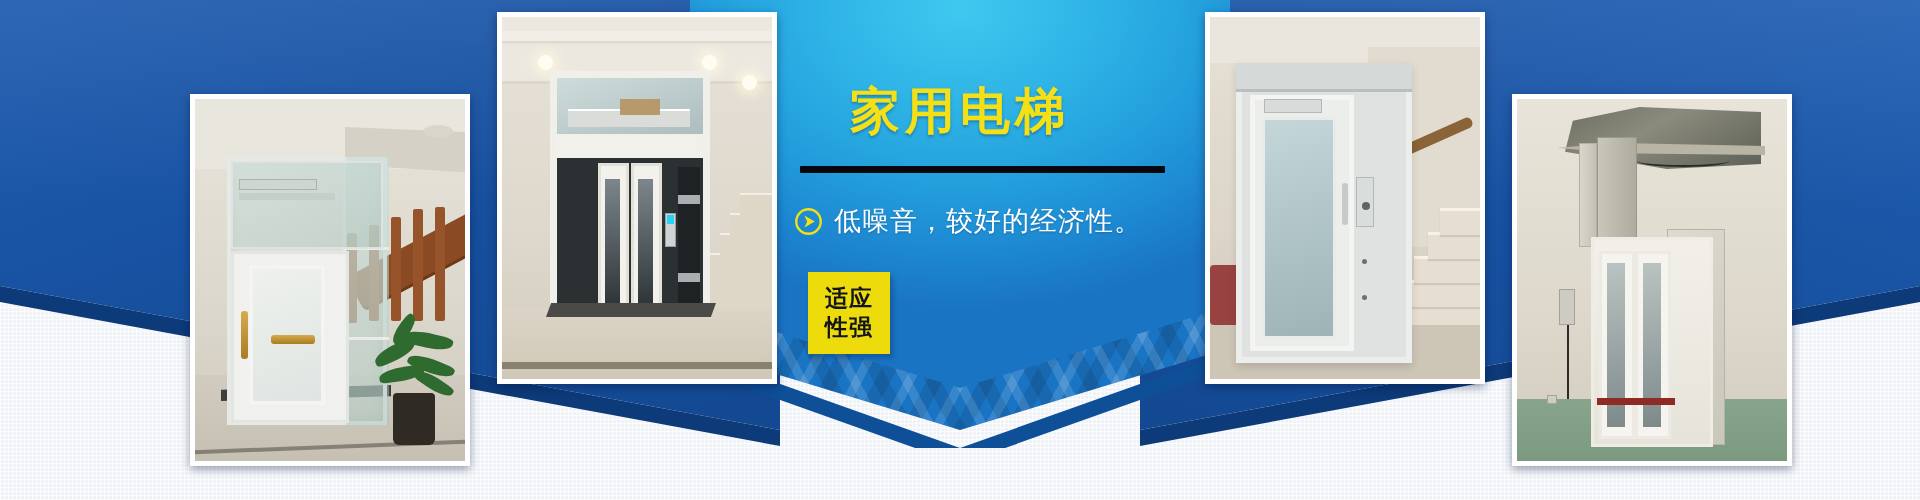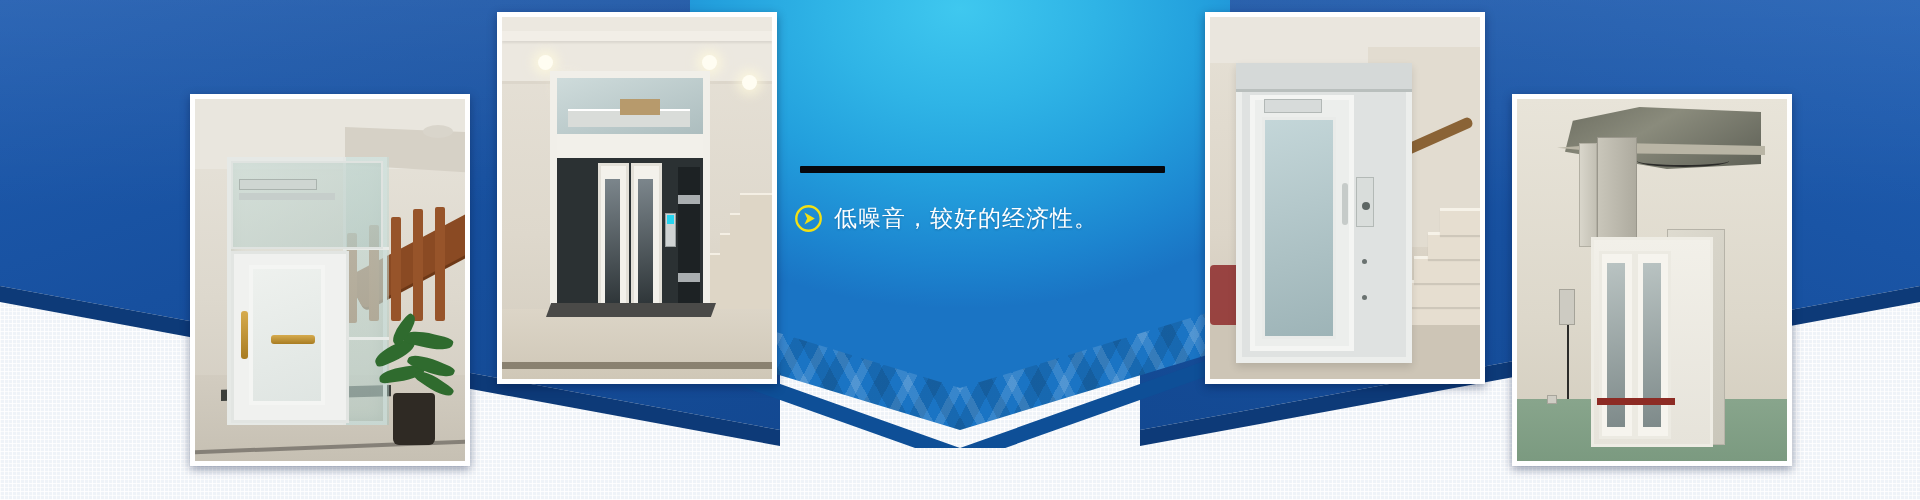--- a/index.html
+++ b/index.html
@@ -87,21 +87,21 @@
   .rule{
     position:absolute;left:110px;width:365px;top:166px;height:7px;
     background:#06080d;border-radius:1px;
   }
   .subline{
     position:absolute;left:104px;top:203px;
     display:flex;align-items:center;gap:11px;
   }
   .arrow-icon{width:29px;height:29px;flex:0 0 29px;display:block;}
   .subtitle{
-    color:#ffffff;font-size:23px;letter-spacing:1px;white-space:nowrap;
+    color:#ffffff;font-size:27px;letter-spacing:1px;white-space:nowrap;
     text-shadow:0 1px 2px rgba(0,40,80,.30);
     font-family:Liberation Mono, monospace;
   }
   .badges{
     position:absolute;left:118px;top:272px;display:flex;gap:16px;
   }
   .badge{
     width:82px;height:82px;background:#eddb0b;
     box-shadow:3px 4px 5px rgba(0,30,70,.30);
     display:flex;flex-direction:column;align-items:center;justify-content:center;
@@ -422,28 +422,33 @@
       <div class="p4-dg" style="left:124px;"></div>
       <div class="p4-redsill"></div>
       <div class="p4-cop"></div>
       <div class="p4-cord"></div>
       <div class="p4-outlet"></div>
     </div>
   </div>
 
   <div class="copy">
 
+    <div class="title">家用电梯</div>
 
     <div class="rule"></div>
 
     <div class="subline">
       <svg class="arrow-icon" viewBox="0 0 32 32">
         <circle cx="16" cy="16" r="13.5" fill="none" stroke="#f2e014" stroke-width="2.6"></circle>
         <path d="M11.5 9.5 L23 16 L11.5 22.5 L14.5 16 Z" fill="#f2e014"></path>
       </svg>
       <span class="subtitle">低噪音，较好的经济性。</span>
     </div>
 
     <div class="badges">
+      <div class="badge">
+        <span>适应</span>
+        <span>性强</span>
+      </div>
     </div>
 
   </div>
 </div>
 
 </body></html>

